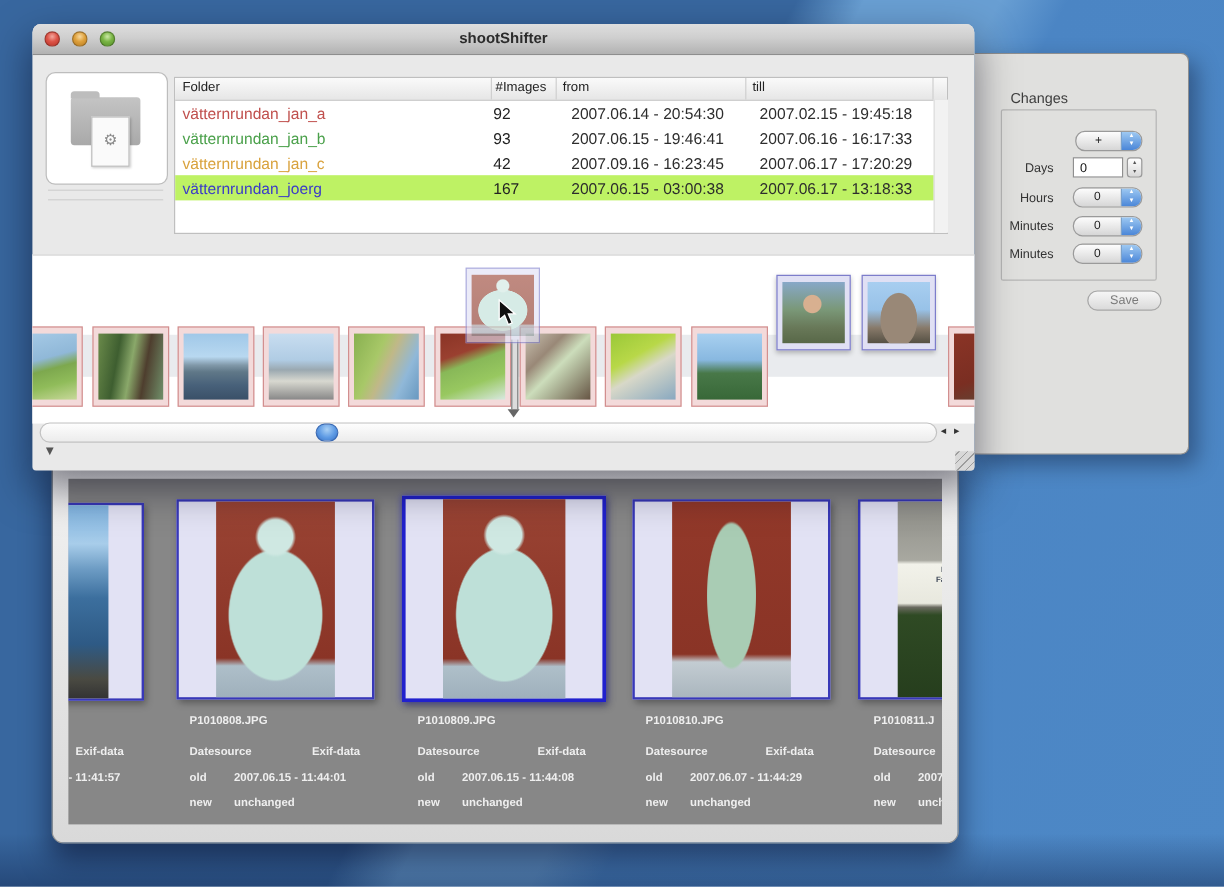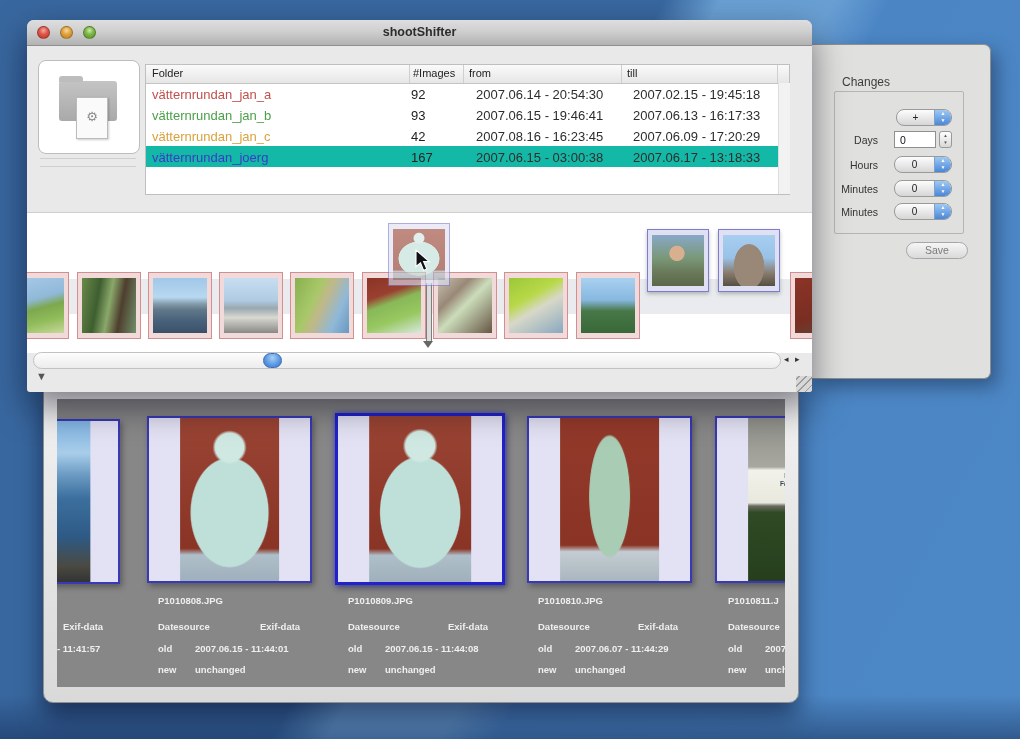--- a/index.html
+++ b/index.html
@@ -27,21 +27,21 @@
   .folder:before{content:"";position:absolute;left:0;top:-5px;width:24px;height:6px;background:#bdbdbd;border-radius:3px 3px 0 0;}
   .doc{left:37px;top:36px;width:30px;height:40px;background:#fafafa;border:1px solid #bbb;box-shadow:1px 1px 2px rgba(0,0,0,.2);
        font-size:13px;color:#8a8a8a;text-align:center;line-height:38px;}
   .wline{left:13px;width:96px;height:1px;background:#cfcfcf;}
   
   #ftable{left:118px;top:44px;width:645px;height:131px;background:#fff;border:1px solid #bfbfbf;box-sizing:border-box;}
   .thead{left:0;top:0;width:100%;height:18px;background:linear-gradient(180deg,#fafafa,#e6e6e6);border-bottom:1px solid #c4c4c4;}
   .hc{top:2px;font-size:11px;color:#222;}
   .colsep{top:0;width:1px;height:18px;background:#cfcfcf;}
   .trow{left:0;width:643px;height:21px;}
-  .trow.sel{background:#14b8a6;}
+  .trow.sel{background:#bef264;}
   .tc{top:4px;font-size:13px;white-space:nowrap;}
   .c-name{left:6px;}
   .c-cnt{left:265px;width:46px;color:#222;}
   .c-from{left:330px;color:#2d2d2d;}
   .c-till{left:487px;color:#2d2d2d;}
   .r0 .c-name{color:#c0504d;} .r1 .c-name{color:#4aa04a;} .r2 .c-name{color:#d9a23d;} .r3 .c-name{color:#3b3bc8;}
   .vstrip{left:632px;top:18px;width:11px;height:111px;background:#f2f2f2;border-left:1px solid #ddd;}
   
   #strip{left:0;top:192px;width:785px;height:140px;background:#fff;border-top:1px solid #cfcfcf;overflow:hidden;}
   #band{left:0;top:66px;width:785px;height:35px;background:rgba(175,182,194,.28);}
@@ -253,27 +253,27 @@
       <div class="abs trow r0" style="top:18px;">
         <span class="abs tc c-name">vätternrundan_jan_a</span>
         <span class="abs tc c-cnt">92</span>
         <span class="abs tc c-from">2007.06.14 - 20:54:30</span>
         <span class="abs tc c-till">2007.02.15 - 19:45:18</span>
       </div>
       <div class="abs trow r1" style="top:39px;">
         <span class="abs tc c-name">vätternrundan_jan_b</span>
         <span class="abs tc c-cnt">93</span>
         <span class="abs tc c-from">2007.06.15 - 19:46:41</span>
-        <span class="abs tc c-till">2007.06.13 - 16:17:33</span>
+        <span class="abs tc c-till">2007.06.16 - 16:17:33</span>
       </div>
       <div class="abs trow r2" style="top:60px;">
         <span class="abs tc c-name">vätternrundan_jan_c</span>
         <span class="abs tc c-cnt">42</span>
-        <span class="abs tc c-from">2007.08.16 - 16:23:45</span>
-        <span class="abs tc c-till">2007.06.09 - 17:20:29</span>
+        <span class="abs tc c-from">2007.09.16 - 16:23:45</span>
+        <span class="abs tc c-till">2007.06.17 - 17:20:29</span>
       </div>
       <div class="abs trow r3 sel" style="top:81px;">
         <span class="abs tc c-name">vätternrundan_joerg</span>
         <span class="abs tc c-cnt">167</span>
         <span class="abs tc c-from">2007.06.15 - 03:00:38</span>
         <span class="abs tc c-till">2007.06.17 - 13:18:33</span>
       </div>
       <div class="abs vstrip"></div>
     </div>
 

